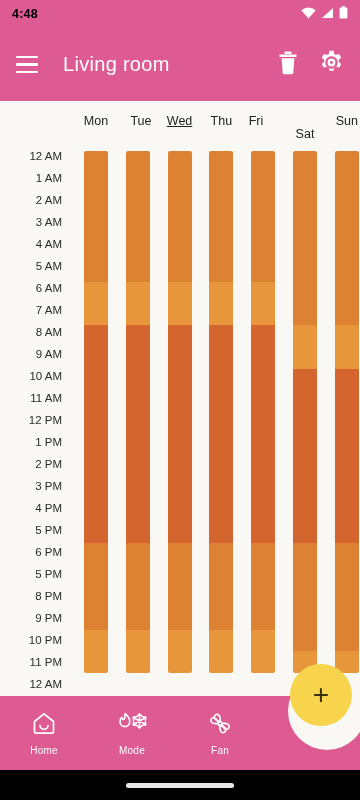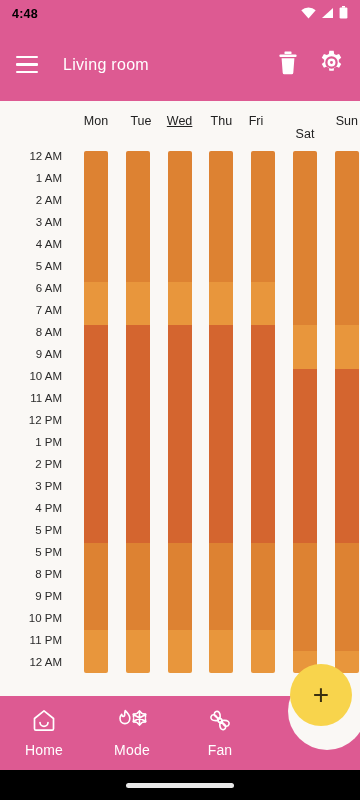--- a/index.html
+++ b/index.html
@@ -23,21 +23,21 @@
 
   
   .appbar {
     position: absolute; top: 28px; left: 0; width: 360px; height: 73px;
     background: #DD5A92; color: #ffffff;
     display: flex; align-items: center; padding: 0 16px;
   }
   .menu-icon { width: 22px; height: 17px; display:flex; flex-direction: column;
                justify-content: space-between; cursor: pointer; }
   .menu-icon span { display: block; height: 2.4px; background: #fff; border-radius: 1px; }
-  .appbar-title { font-size: 16px; margin-left: 25px; flex: 1; letter-spacing: .3px; }
+  .appbar-title { font-size: 20px; margin-left: 25px; flex: 1; letter-spacing: .3px; }
   .appbar-actions { display: flex; align-items: center; gap: 20px; }
 
   
   .chart {
     position: absolute; top: 101px; left: 0; width: 360px; height: 595px;
     background: #FAF8F5;
   }
   .day-header {
     position: absolute; top: 13px; left: 0; width: 360px; height: 22px;
   }
@@ -62,21 +62,21 @@
   
   .bottomnav {
     position: absolute; left: 0; bottom: 30px; width: 360px; height: 74px;
     background: #DD5A92;
   }
   .nav-items { position: absolute; inset: 0; display: flex; align-items: center; }
   .nav-item {
     width: 88px; display: flex; flex-direction: column; align-items: center;
     gap: 5px; color: #ffffff; cursor: pointer;
   }
-  .nav-label { font-size: 14px; letter-spacing: .2px; }
+  .nav-label { font-size: 10px; letter-spacing: .2px; }
   .notch {
     position: absolute; right: -6px; top: -24px;
     width: 78px; height: 78px; border-radius: 50%;
     background: #FAF8F5;
   }
   .fab {
     position: absolute; right: 8px; bottom: 74px;
     width: 62px; height: 62px; border-radius: 50%;
     background: #F8D44C; color: #3a2f10;
     display: flex; align-items: center; justify-content: center;
@@ -162,20 +162,21 @@
         <div class="hour-label">8 AM</div>
         <div class="hour-label">9 AM</div>
         <div class="hour-label">10 AM</div>
         <div class="hour-label">11 AM</div>
         <div class="hour-label">12 PM</div>
         <div class="hour-label">1 PM</div>
         <div class="hour-label">2 PM</div>
         <div class="hour-label">3 PM</div>
         <div class="hour-label">4 PM</div>
         <div class="hour-label">5 PM</div>
+        <div class="hour-label">6 PM</div>
         <div class="hour-label">5 PM</div>
         <div class="hour-label">8 PM</div>
         <div class="hour-label">9 PM</div>
         <div class="hour-label">10 PM</div>
         <div class="hour-label">11 PM</div>
         <div class="hour-label">12 AM</div>
       </div>
     <div class="plot">
         <div class="bar" style="left: 84px;">
           <div class="seg" style="height: 130.5px; background: rgb(221, 130, 50);"></div>

